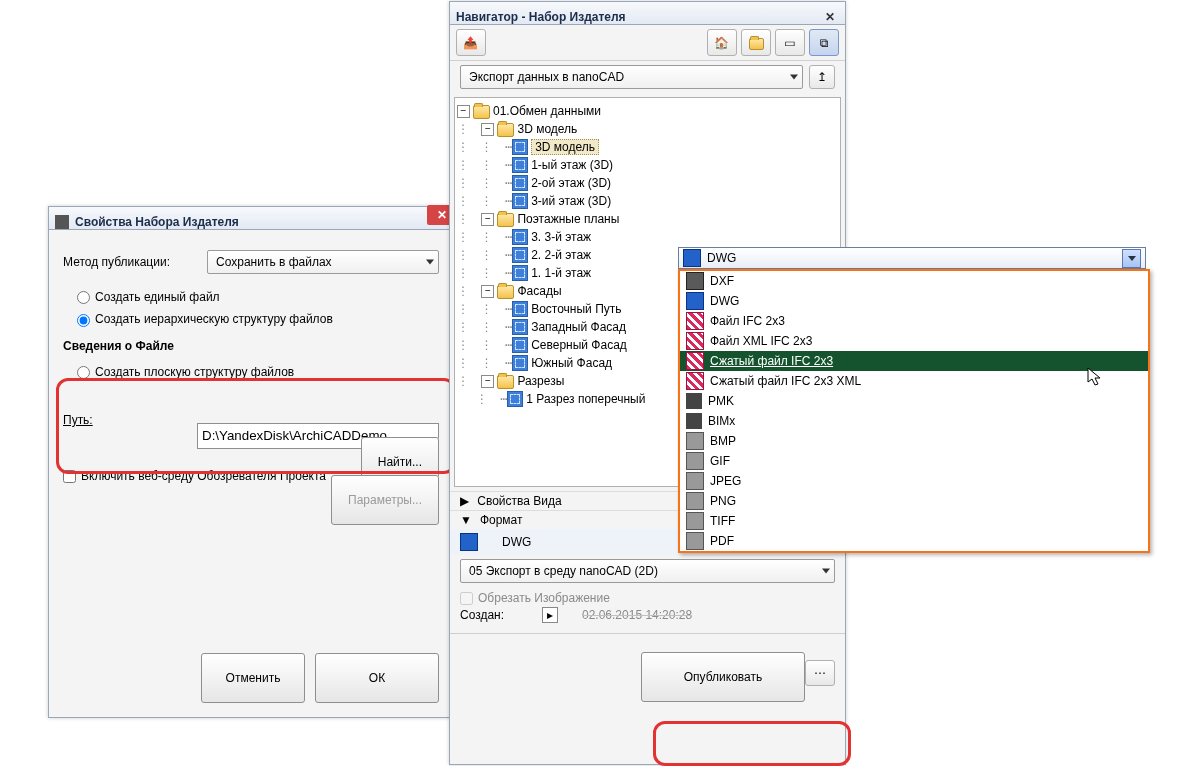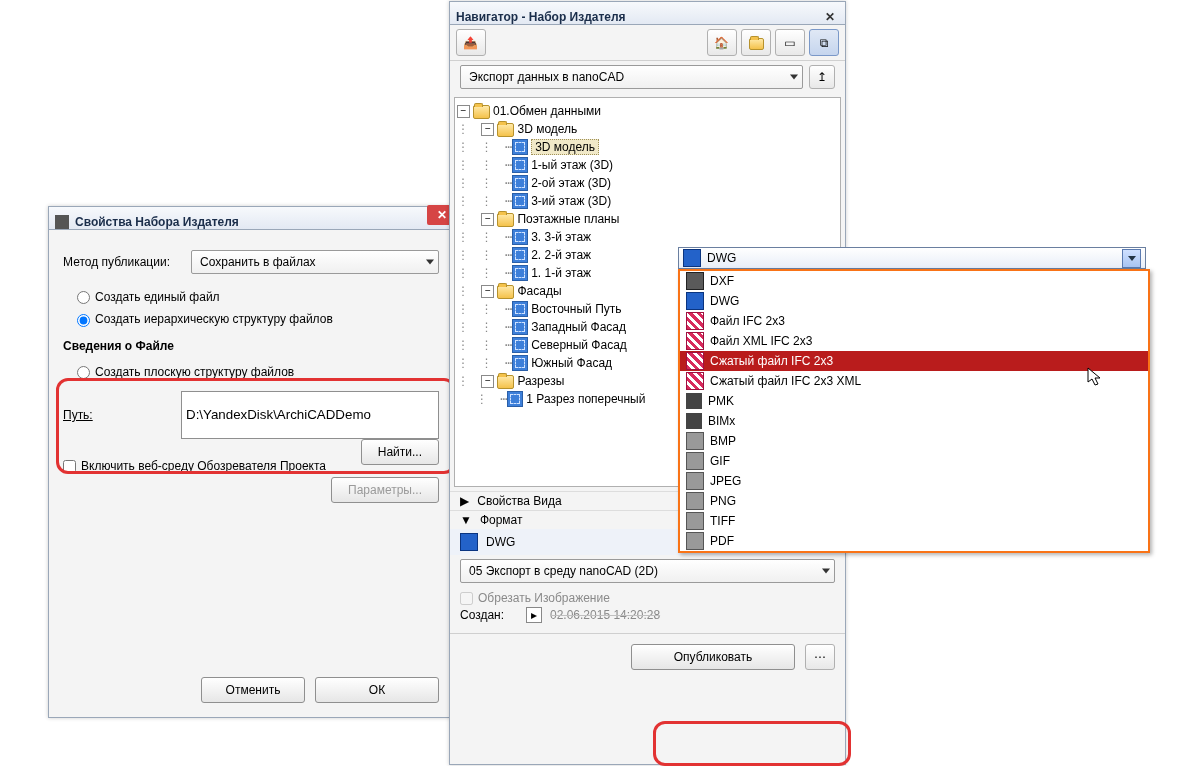--- a/index.html
+++ b/index.html
@@ -15,32 +15,32 @@
   .tree{background:#fff;border:1px solid #b0b0b0;margin:4px;padding:4px 2px;overflow:auto;font-size:12px;}
   .tree .node{white-space:nowrap;height:18px;display:flex;align-items:center;}
   .tree .dots{color:#8a8a8a;letter-spacing:-1px;margin-right:1px;font-family:monospace;}
   .tree .toggle{width:11px;height:11px;border:1px solid #8a8a8a;display:inline-flex;align-items:center;justify-content:center;font-size:10px;line-height:1;margin-right:3px;background:#fff;}
   .ic{width:16px;height:16px;display:inline-block;margin-right:3px;flex-shrink:0;}
   .ic-folder{background:linear-gradient(#ffe9a8,#f4c24b);border:1px solid #b7922c;border-radius:2px;width:15px;height:12px;position:relative;top:1px;}
   .ic-folder::before{content:"";position:absolute;top:-3px;left:0;width:7px;height:3px;background:#f4c24b;border:1px solid #b7922c;border-bottom:none;border-radius:2px 2px 0 0;}
   .ic-view{width:14px;height:14px;border:1px solid #2a5fa8;background:#3d7fd9;display:inline-block;position:relative;}
   .ic-view::after{content:"";position:absolute;inset:2px;border:1px dashed #cfe2ff;}
   .node.sel .label{background:#f1e9c8;border:1px dotted #a0925a;padding:0 3px;}
-  .btn{border:1px solid #8f8f8f;background:linear-gradient(#fff,#e6e6e6);border-radius:3px;padding:5px 16px;cursor:pointer;min-width:70px;text-align:center;}
-  .input{border:1px solid #8f8f8f;background:#fff;padding:15px 4px;height:16px;}
+  .btn{border:1px solid #8f8f8f;background:linear-gradient(#fff,#e6e6e6);border-radius:3px;padding:17px 16px;cursor:pointer;min-width:70px;text-align:center;margin-top:8px;}
+  .input{border:1px solid #8f8f8f;background:#fff;padding:4px 4px;height:16px;margin-top:32px;}
   .radio,.check{margin:0 5px 0 0;vertical-align:middle;}
-  .section-row{display:flex;align-items:center;padding:4px 10px;gap:8px;}
+  .section-row{display:flex;align-items:center;padding:4px 10px;gap:24px;}
   .exp-row{display:flex;align-items:center;padding:2px 10px;border-top:1px solid #ddd;background:#f4f4f4;}
   .highlight-red{border:3px solid #e23232;border-radius:12px;position:absolute;pointer-events:none;}
   
   .ddlist{position:absolute;border:2px solid #f97316;background:#fff;box-shadow:2px 2px 4px rgba(0,0,0,.3);}
   .ddhead{background:linear-gradient(#fff,#e8eef8);border:1px solid #6a7fa0;height:20px;display:flex;align-items:center;padding:0 4px;}
   .ddhead .arrowbox{margin-left:auto;width:17px;height:17px;background:linear-gradient(#cfe0ff,#a8c4f2);border:1px solid #5a7ab0;display:flex;align-items:center;justify-content:center;}
   .ddrow{display:flex;align-items:center;height:20px;padding:0 6px;gap:6px;}
-  .ddrow.sel{background:#b91c1c;color:#fff;}
+  .ddrow.sel{background:#14532d;color:#fff;text-decoration:underline;}
   .ddic{width:16px;height:16px;flex-shrink:0;display:inline-block;}
   .ddic.dwg{background:#2362c9;border:1px solid #0a3480;}
   .ddic.dxf{background:#5a5a5a;border:1px solid #222;}
   .ddic.ifc{background:repeating-linear-gradient(45deg,#d82a5c,#d82a5c 3px,#fff 3px,#fff 6px);border:1px solid #a01040;}
   .ddic.pmk{background:#444;}
   .ddic.img{background:#999;border:1px solid #555;}
   .cursor{position:absolute;width:16px;height:20px;}
   .disabled-text{color:#8a8a8a;}
 </style>
 </head>
@@ -246,21 +246,21 @@
 
   <div class="section-row" style="padding:4px 10px 0 10px;">
     <label class="disabled-text"><input type="checkbox" class="check" disabled="" style=""><span>Обрезать Изображение</span></label>
   </div>
   <div class="section-row" style="padding:2px 10px 10px 10px;">
     <span style="width:58px;">Создан:</span>
     <span style="display:inline-flex;width:14px;height:14px;border:1px solid #888;align-items:center;justify-content:center;background:#fff;">▸</span>
     <span class="disabled-text" style="text-decoration:line-through;text-decoration-color:#c0c0c0;">02.06.2015 14:20:28</span>
   </div>
 
-  <div style="border-top:1px solid #cfcfcf;padding:10px;display:flex;align-items:center;gap:10px;justify-content:flex-end;">
+  <div style="border-top:1px solid #cfcfcf;padding:10px;display:flex;align-items:center;justify-content:flex-end;">
     <span class="btn" style="min-width:130px;">Опубликовать</span>
     <span class="tbtn" style="width:28px;height:24px;">⋯</span>
   </div>
 </div>
 <div class="highlight-red" style="left:653px;top:721px;width:192px;height:39px;"></div>
 
 <div style="position:absolute;left:678px;top:247px;width:468px;">
   <div class="ddhead">
     <span class="ddic dwg"></span>
     <span style="margin-left:6px;">DWG</span>

